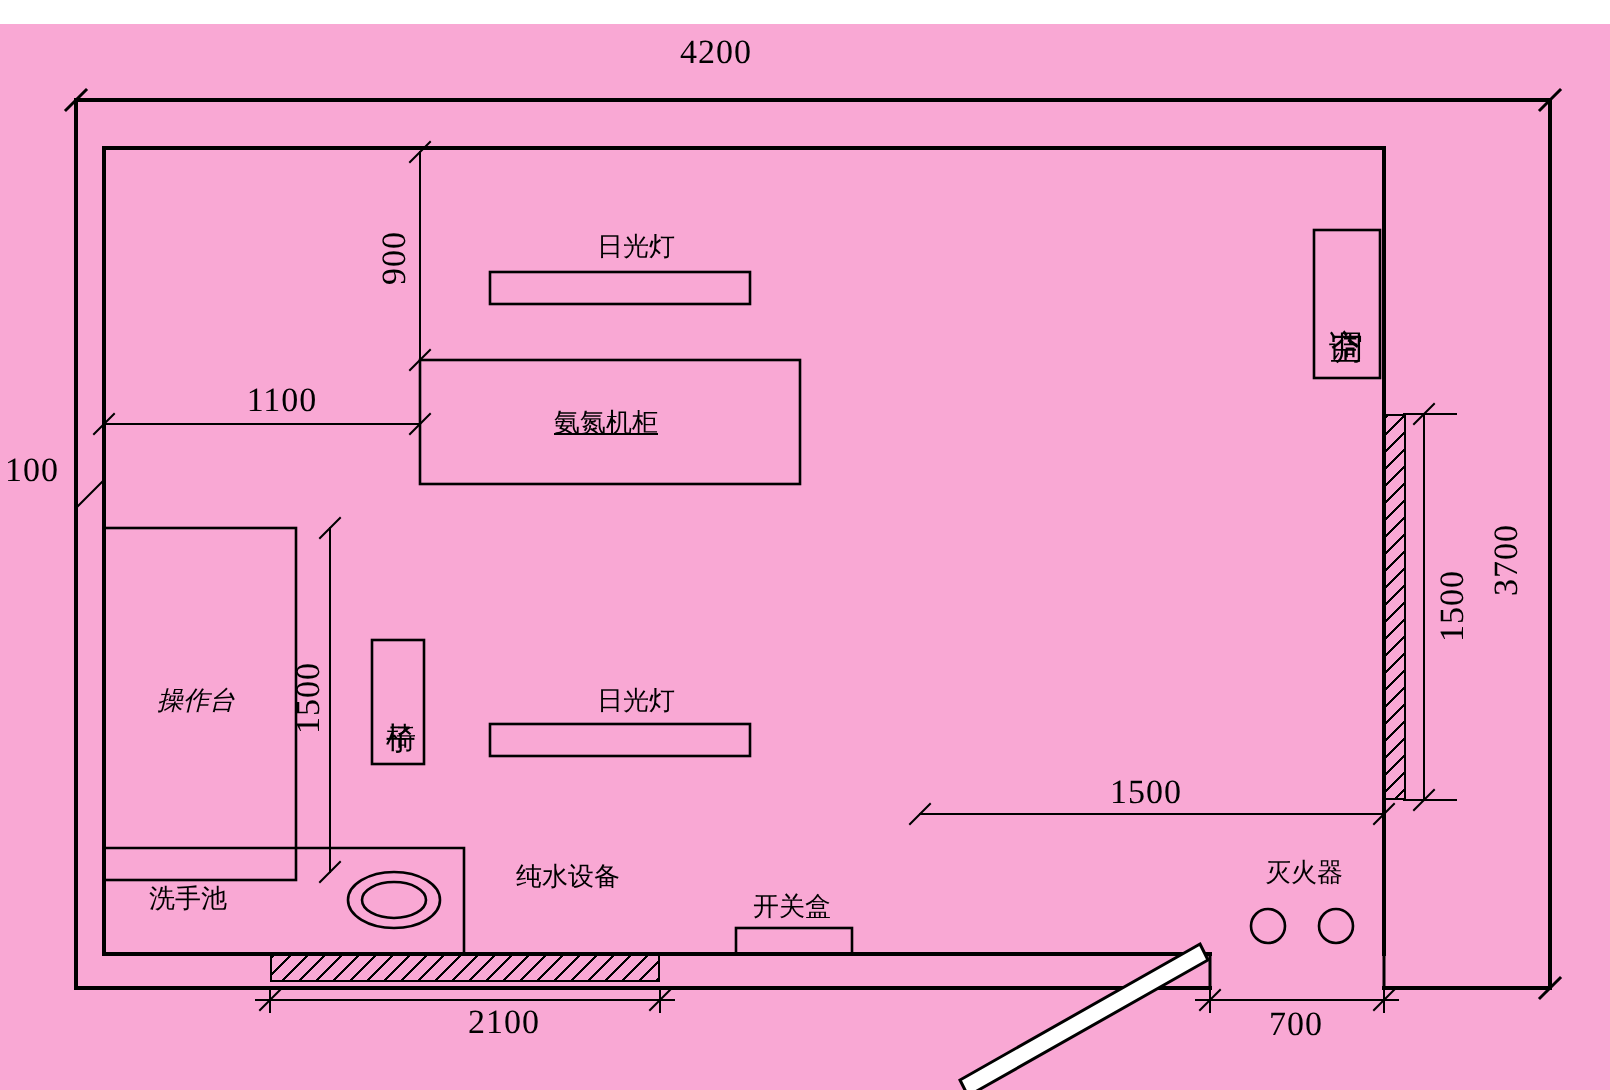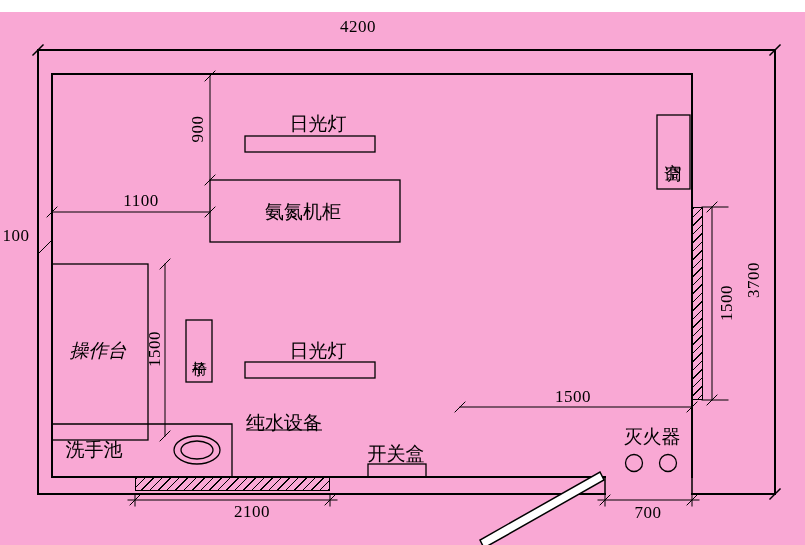--- a/index.html
+++ b/index.html
@@ -11,21 +11,21 @@
     overflow: hidden;
     font-family: "Liberation Serif", "DejaVu Serif", serif;
     color: #000;
     margin-top: 12px;
   }
   .canvas svg { position:absolute; left:0; top:0; }
   .lbl {
     position: absolute;
     white-space: nowrap;
     transform: translate(-50%,-50%);
-    font-size: 19px;
+    font-size: 13px;
     line-height: 1;
     color:#000;
   }
   .num { font-size: 17px; letter-spacing: 0.5px; }
   .rot { transform: translate(-50%,-50%) rotate(-90deg); }
   .vert {
     writing-mode: vertical-rl;
     text-orientation: upright;
     font-size: 17px;
     letter-spacing: 2px;
@@ -95,23 +95,23 @@
   <div class="lbl num rot" style="left:197px; top:117px;">900</div>
   <div class="lbl num" style="left:141px; top:188px;font-family:Liberation Serif, serif;">1100</div>
   <div class="lbl num" style="left:16px; top:223px;">100</div>
   <div class="lbl num rot" style="left:154px; top:337px;">1500</div>
   <div class="lbl num rot" style="left:726px; top:291px;">1500</div>
   <div class="lbl num" style="left:573px; top:384px;">1500</div>
   <div class="lbl num" style="left:252px; top:499px;">2100</div>
   <div class="lbl num" style="left:648px; top:500px;">700</div>
 
   <div class="lbl" style="left:318px; top:111px;">日光灯</div>
-  <div class="lbl" style="left:303px; top:199px;">氨氮机柜</div>
+  <div class="lbl" style="left:303px; top:199px;text-decoration:underline;">氨氮机柜</div>
   <div class="lbl vert" style="left:673px; top:140px;">空调</div>
   <div class="lbl" style="left:98px; top:338px;font-style:italic;">操作台</div>
   <div class="lbl vert small" style="left:199px; top:339px;">椅子</div>
   <div class="lbl" style="left:318px; top:338px;">日光灯</div>
   <div class="lbl" style="left:94px; top:437px;">洗手池</div>
-  <div class="lbl" style="left:284px; top:410px;text-decoration:underline;">纯水设备</div>
+  <div class="lbl" style="left:284px; top:426px;">纯水设备</div>
   <div class="lbl" style="left:396px; top:441px;">开关盒</div>
   <div class="lbl" style="left:652px; top:424px;">灭火器</div>
 
 </div>
 
 </body></html>

